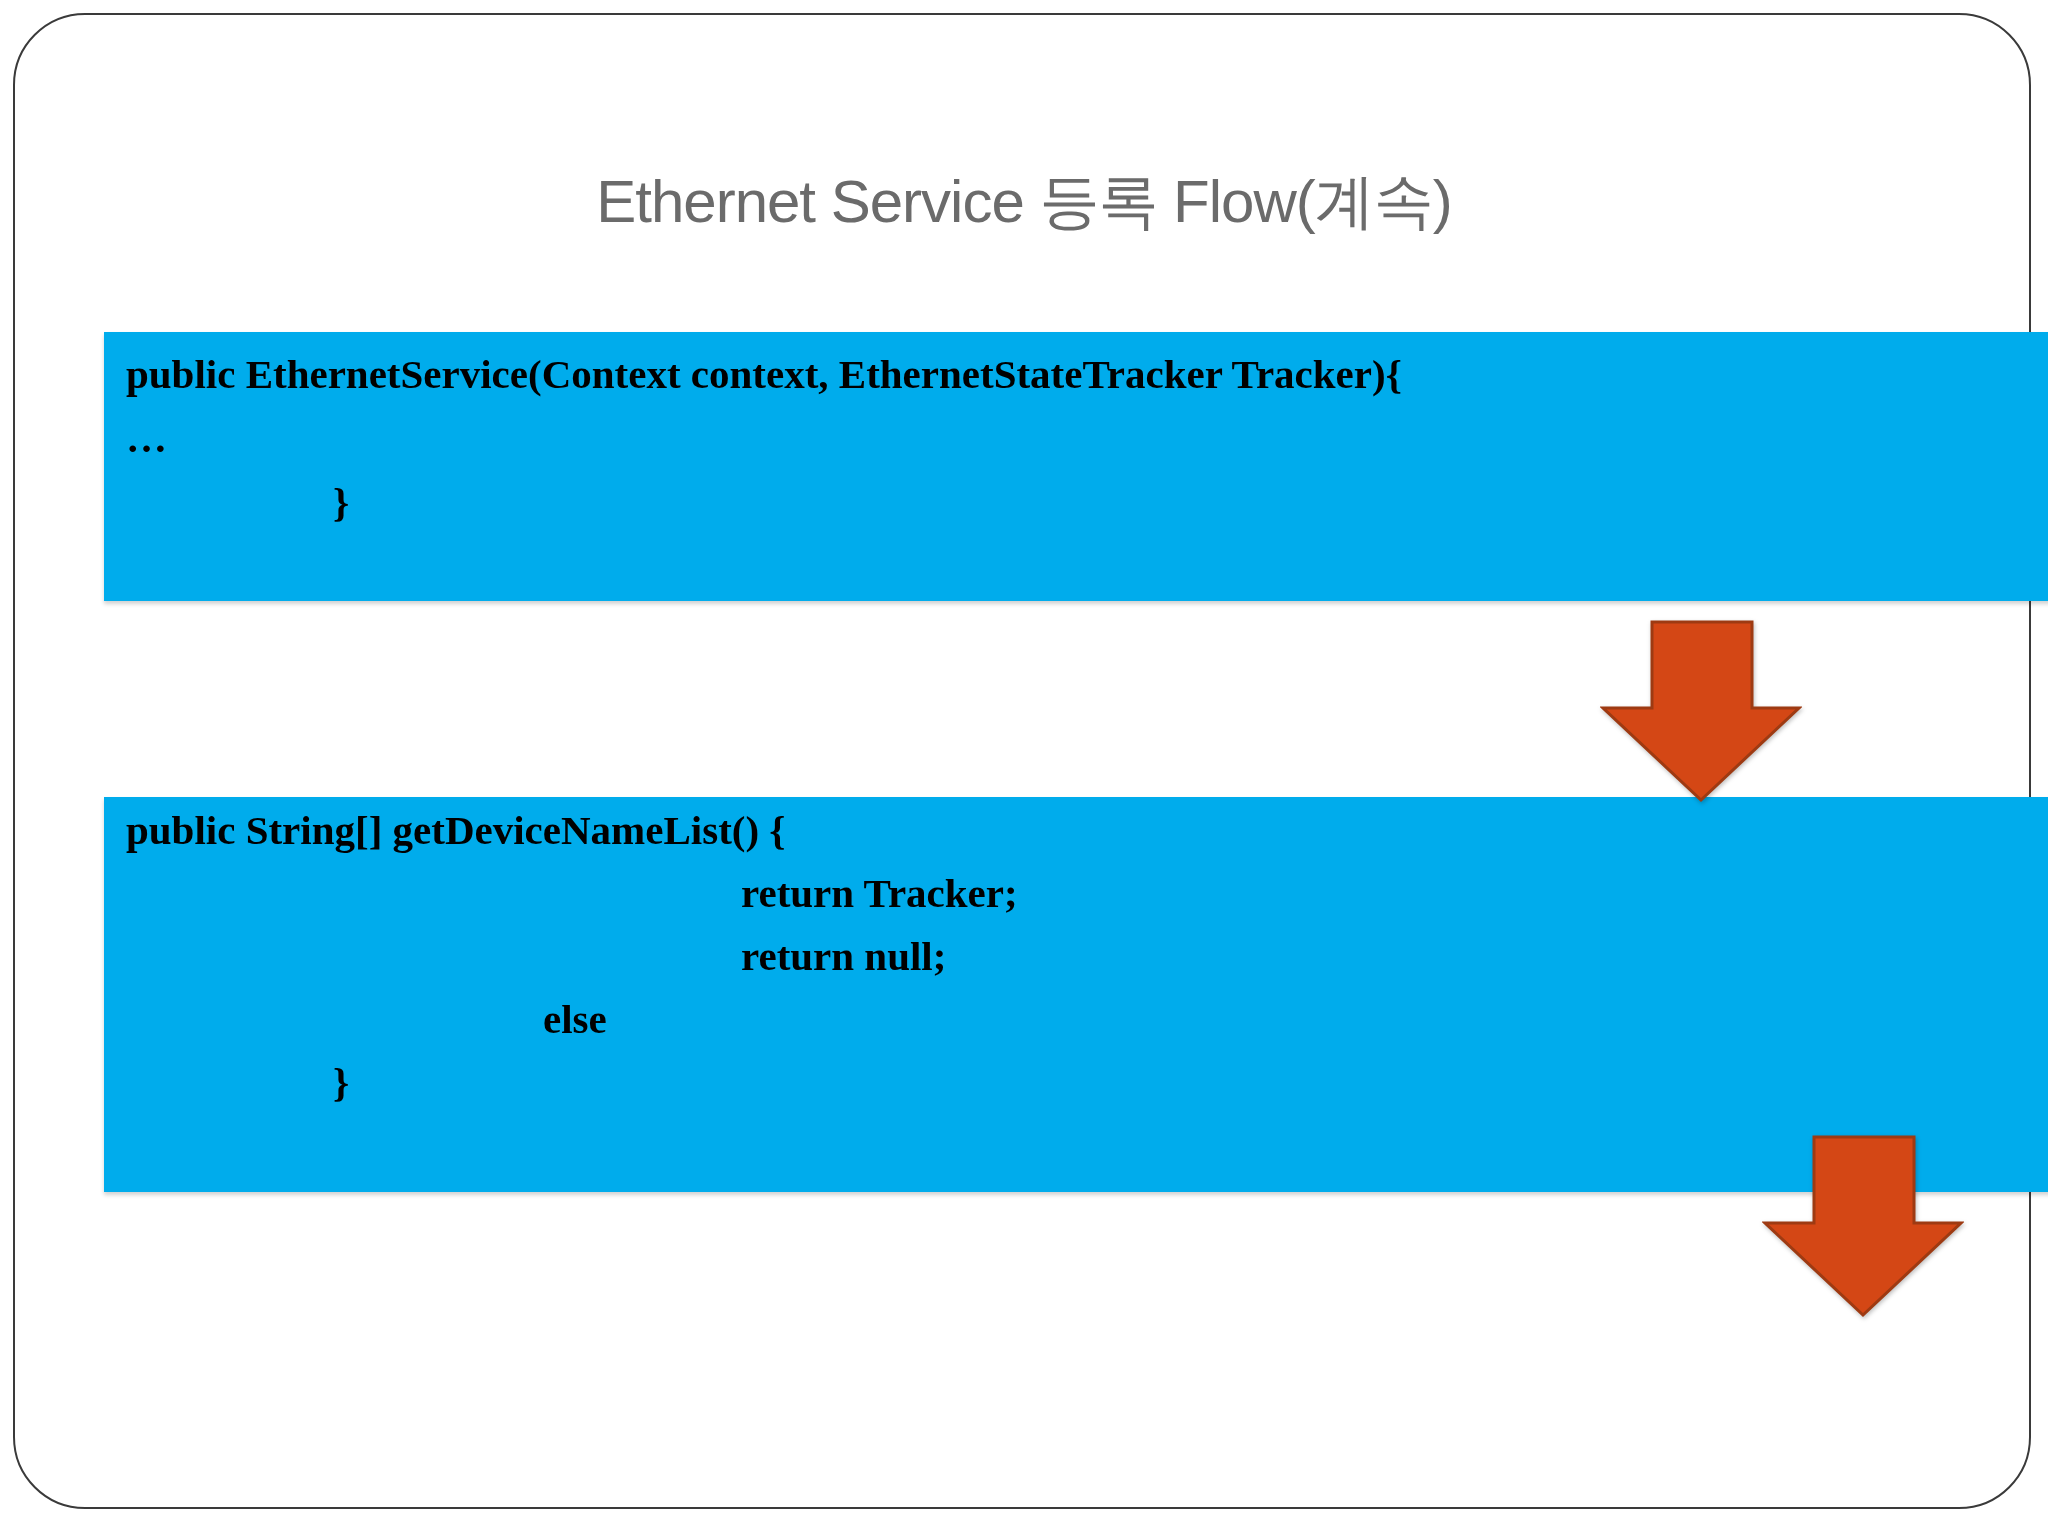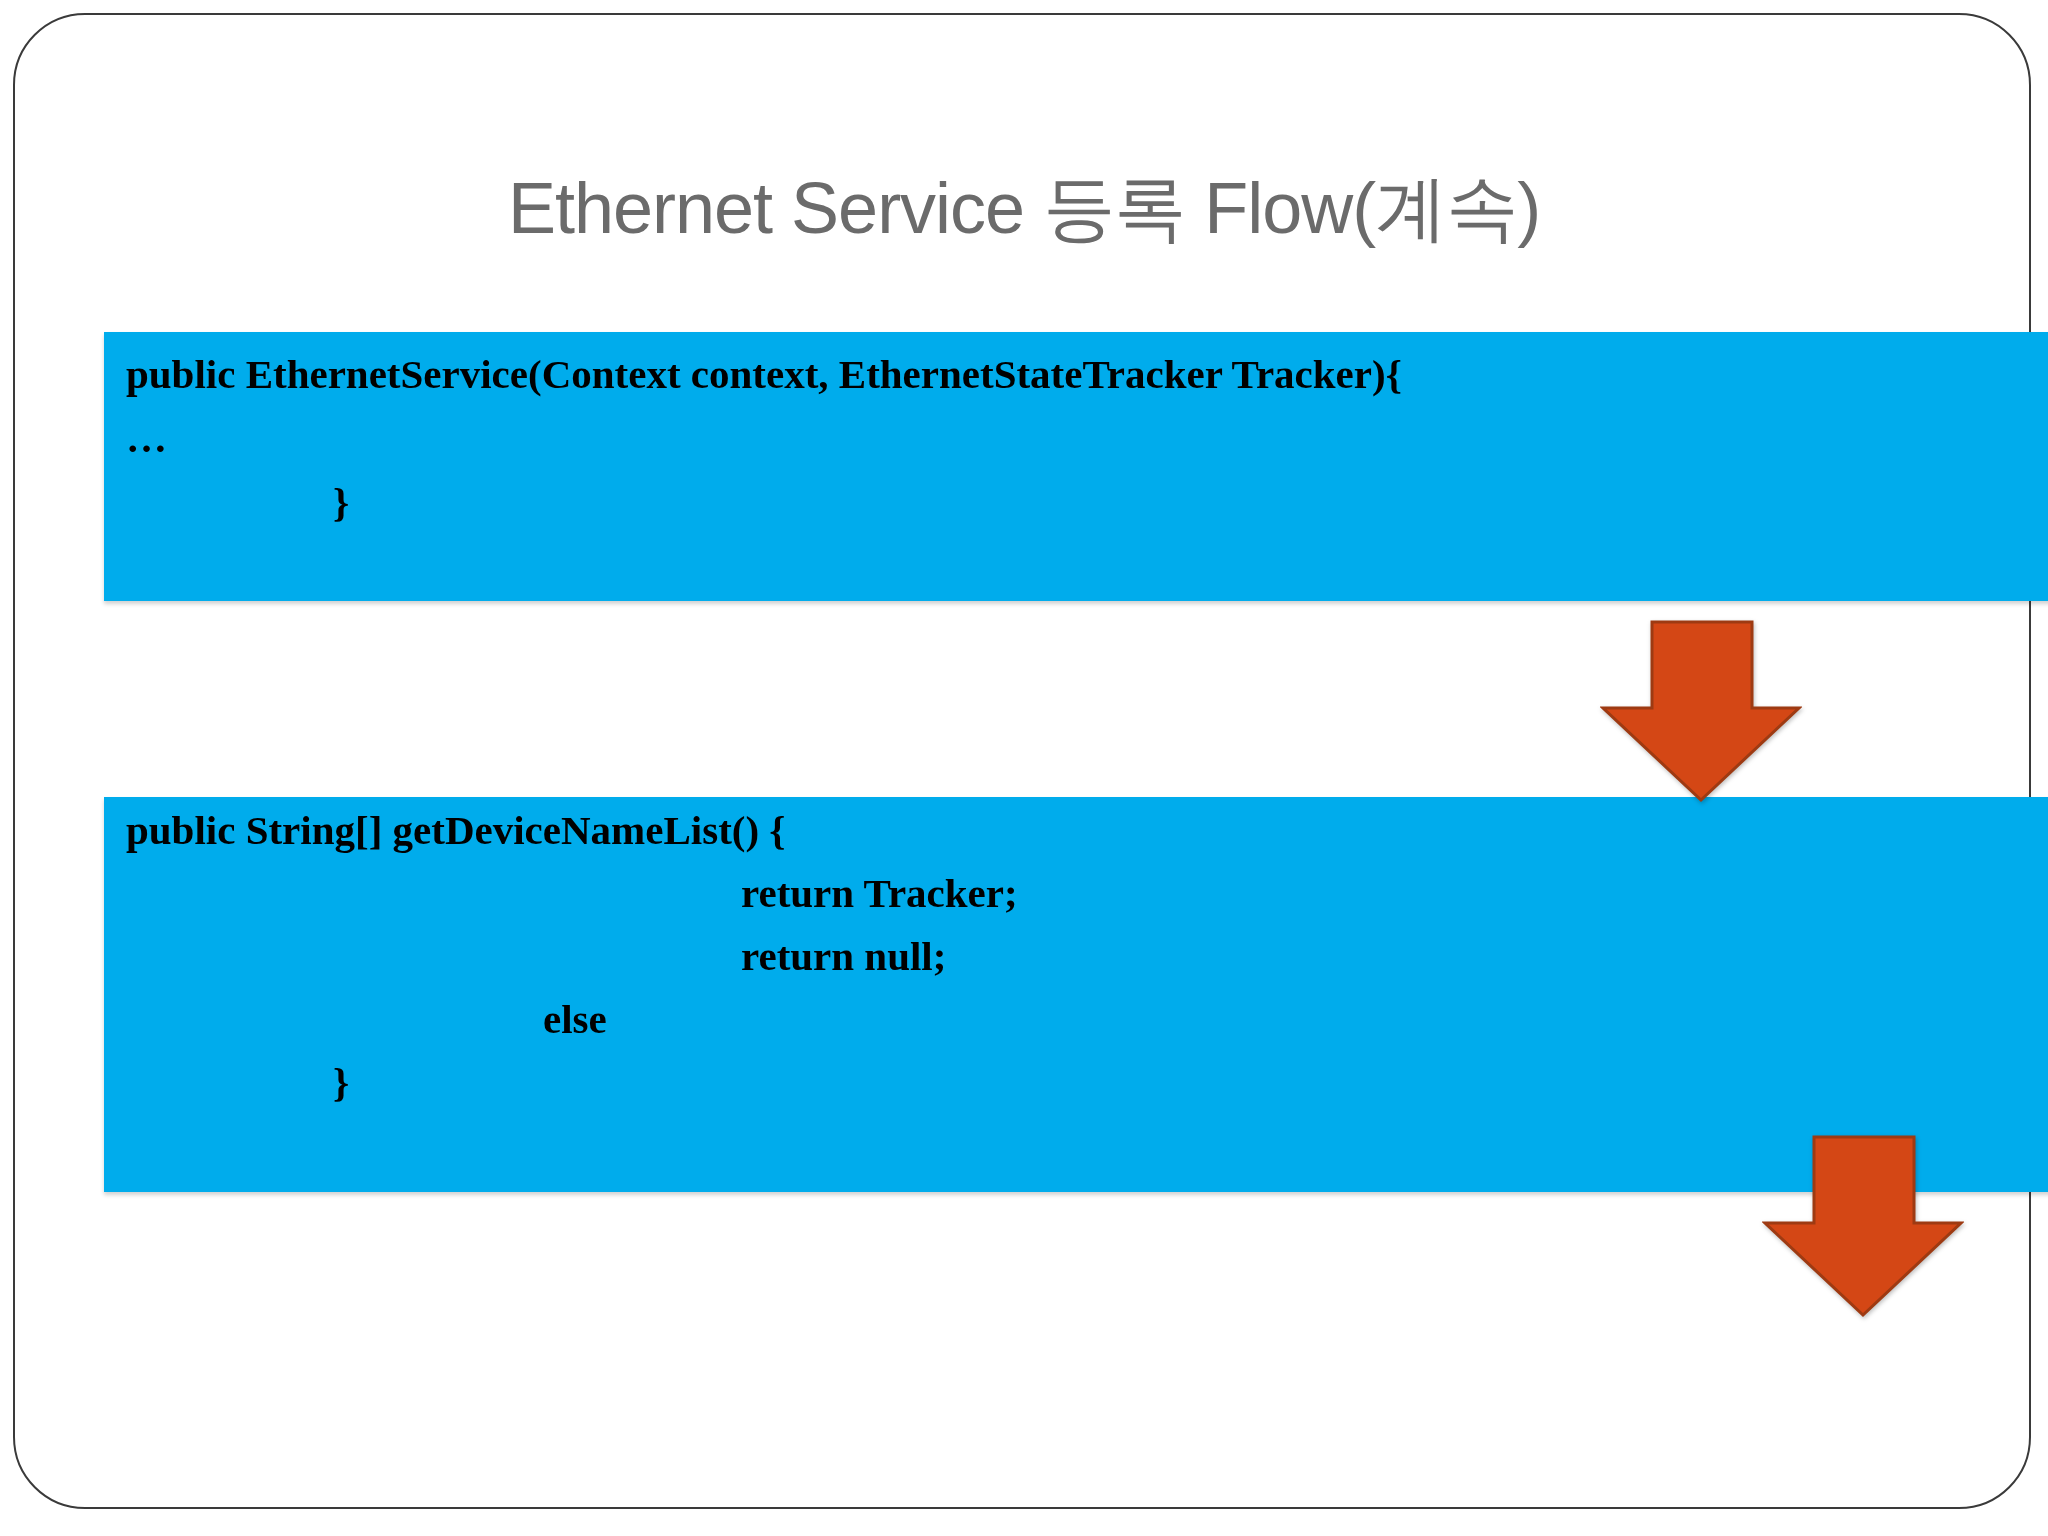--- a/index.html
+++ b/index.html
@@ -29,21 +29,21 @@
     box-sizing: border-box;
   }
   .slide-title {
     position: absolute;
     left: 0;
     top: 172px;
     width: 2048px;
     margin: 0;
     text-align: center;
     font-family: "Liberation Sans", sans-serif;
-    font-size: 72px;
+    font-size: 60px;
     font-weight: 400;
     letter-spacing: -1px;
     color: #6b6b6b;
     line-height: 1;
     white-space: nowrap;
   }
   .code-block {
     position: absolute;
     left: 104px;
     width: 1992px;

